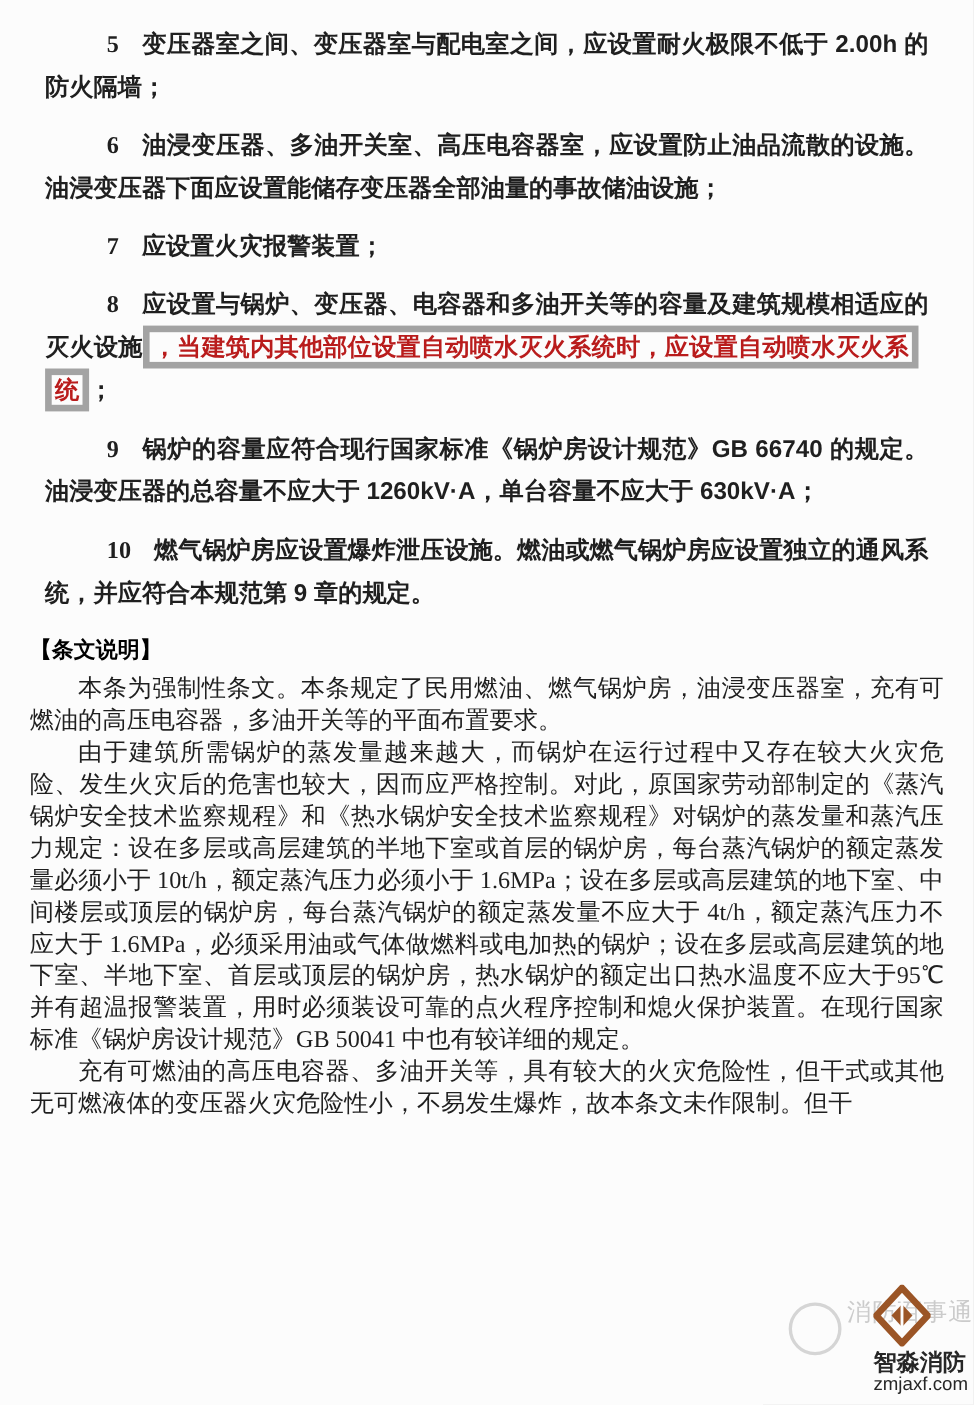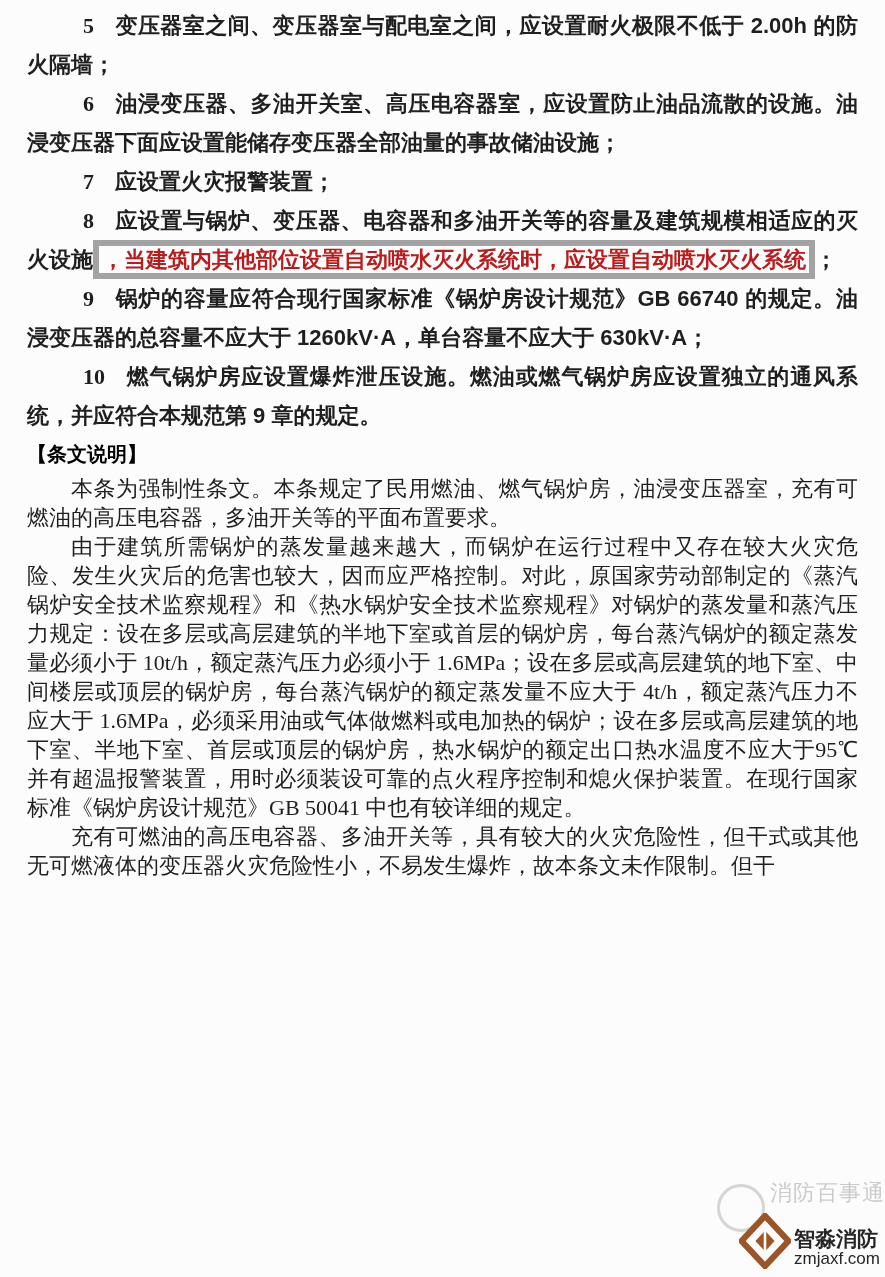--- a/index.html
+++ b/index.html
@@ -6,21 +6,21 @@
   .page{
     width:885px;height:1277px;
     background:#fcfcfc;
     position:relative;overflow:hidden;
     box-sizing:border-box;
     padding:6px 27px 0 27px;
     font-family:"Liberation Sans",sans-serif;
   }
   
   .clause{
-    margin:0;
+    margin:14px;
     font-family:"Liberation Sans",sans-serif;
     font-weight:600;
     font-size:22px;line-height:39px;
     color:#1f1f1f;
     text-indent:2.55em;
     text-align:justify;
   }
   .clause .num{
     font-family:"Liberation Serif",serif;
     font-weight:700;
@@ -76,21 +76,21 @@
   }
   .wm-faint-text{
     position:absolute;right:0px;top:-4px;
     font-size:22px;letter-spacing:1px;
     color:rgba(170,170,170,0.60);
     white-space:nowrap;
     font-family:"Liberation Sans",sans-serif;
   }
   .wm-brand{
     position:absolute;right:5px;bottom:8px;
-    display:flex;align-items:flex-end;gap:3px;
+    display:flex;align-items:flex-start;gap:3px;flex-direction:column;
   }
   .wm-logo{width:52px;height:56px;flex:none;}
   .wm-brand-text{display:flex;flex-direction:column;line-height:1.1;}
   .wm-name{
     font-size:21px;font-weight:700;color:#262626;
     font-family:"Liberation Sans",sans-serif;white-space:nowrap;
   }
   .wm-site{
     font-size:17px;font-weight:400;color:#262626;
     font-family:"Liberation Sans",sans-serif;white-space:nowrap;

